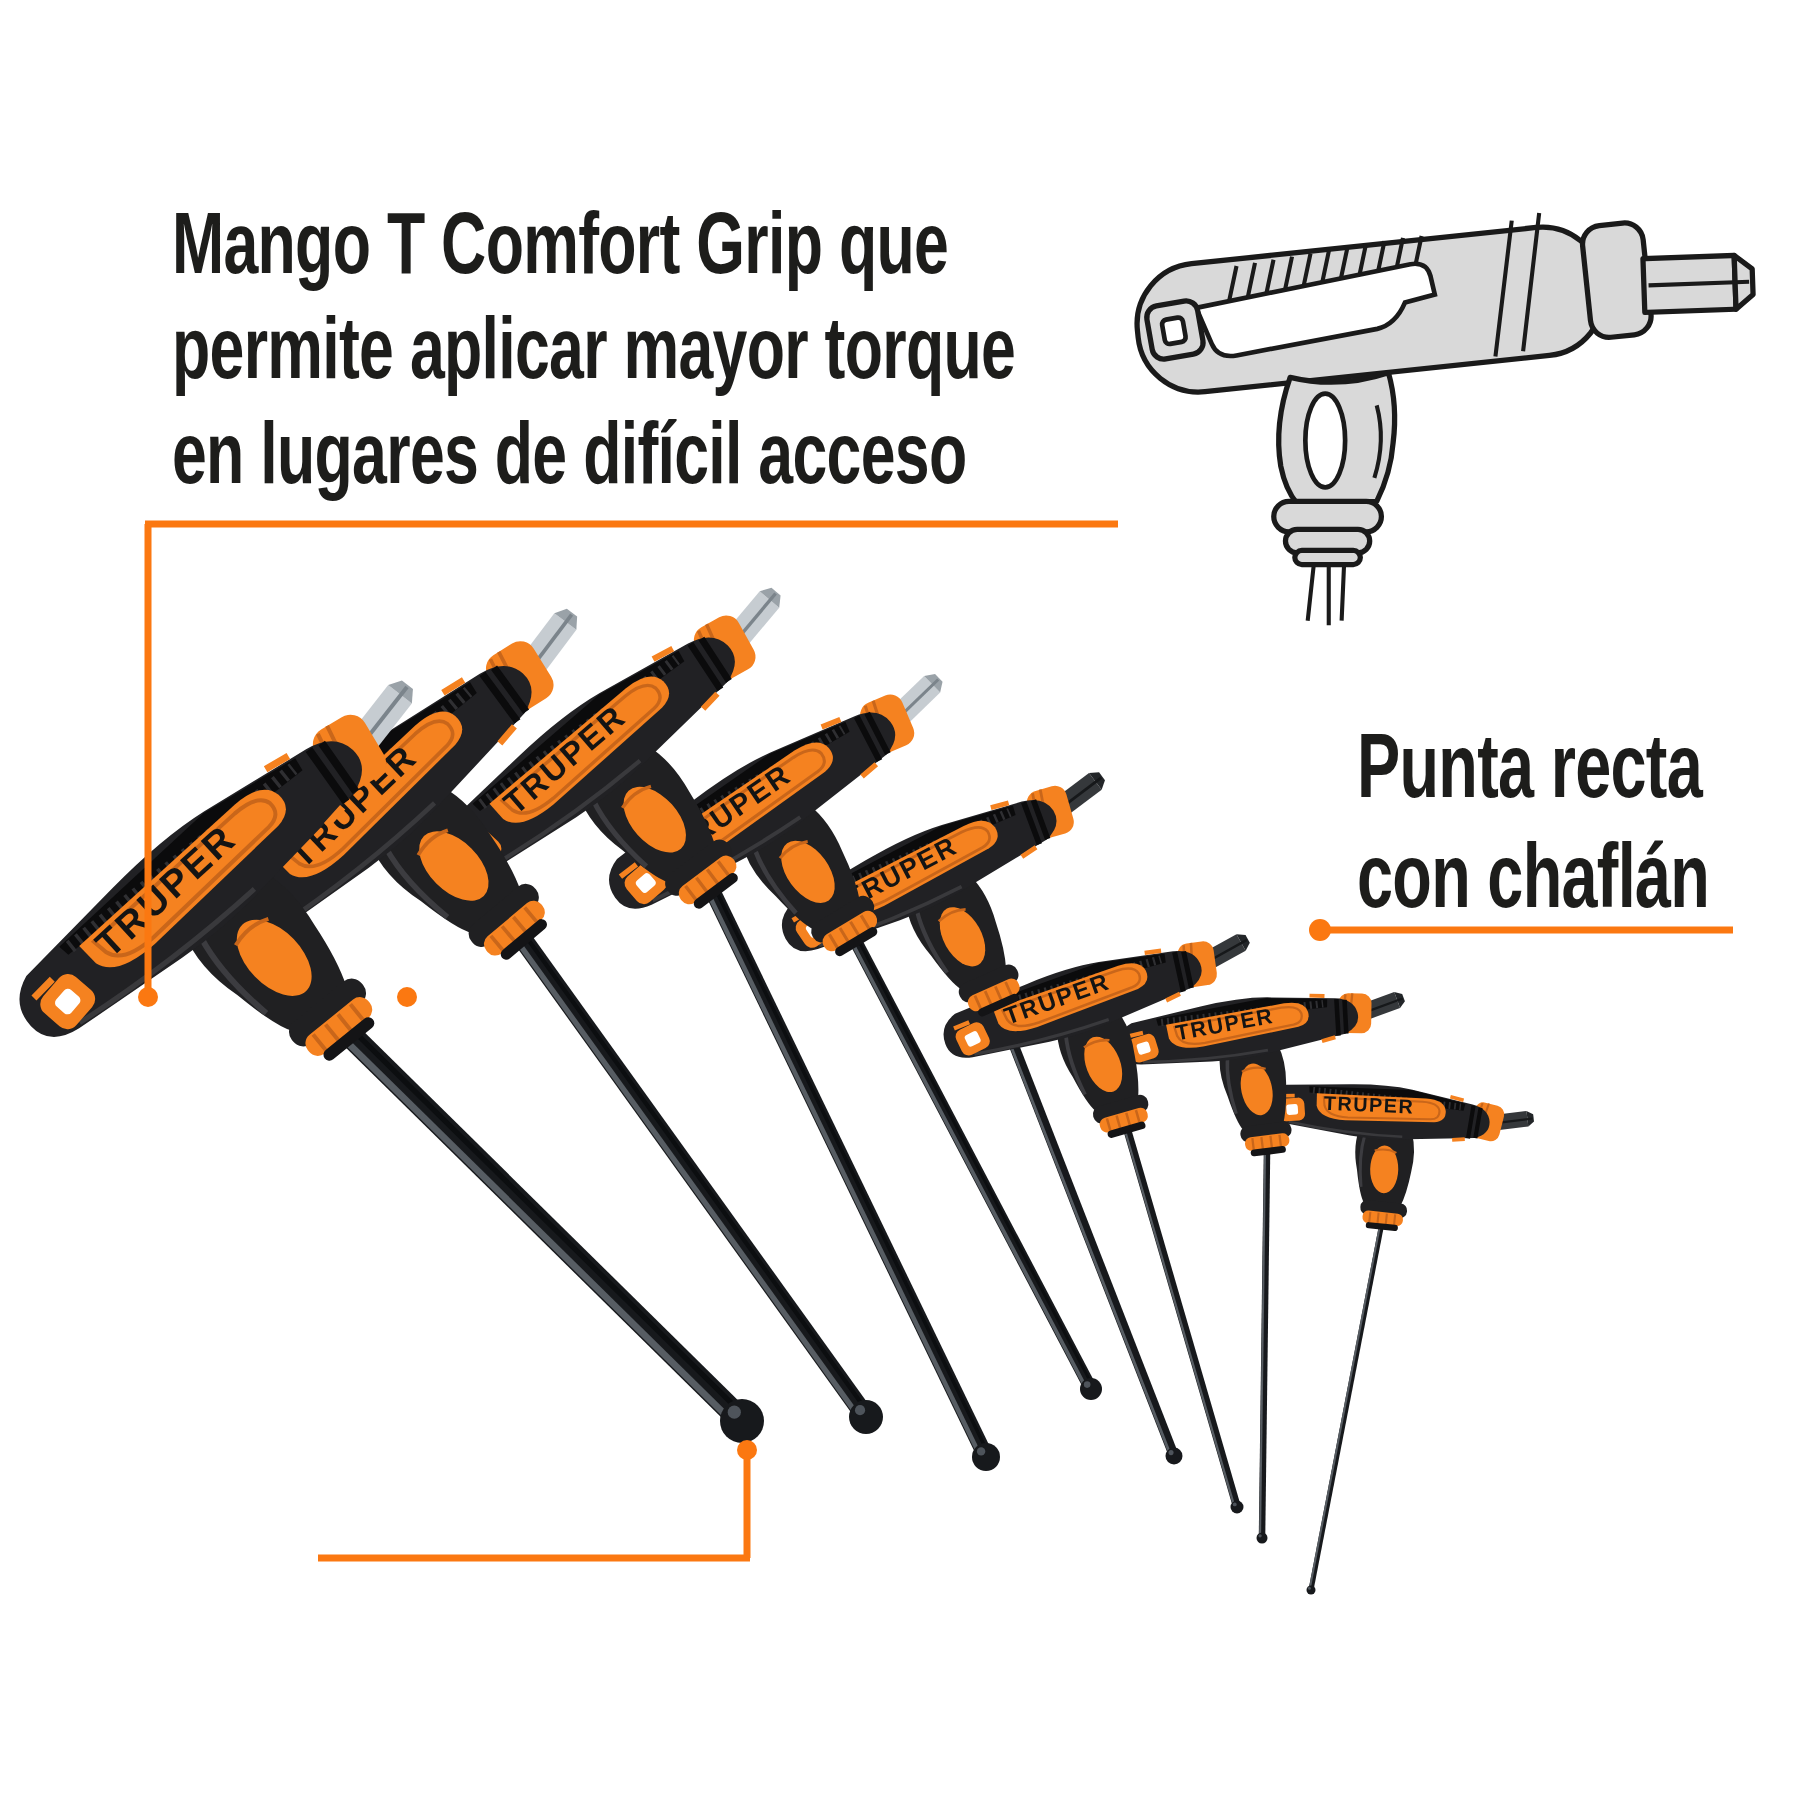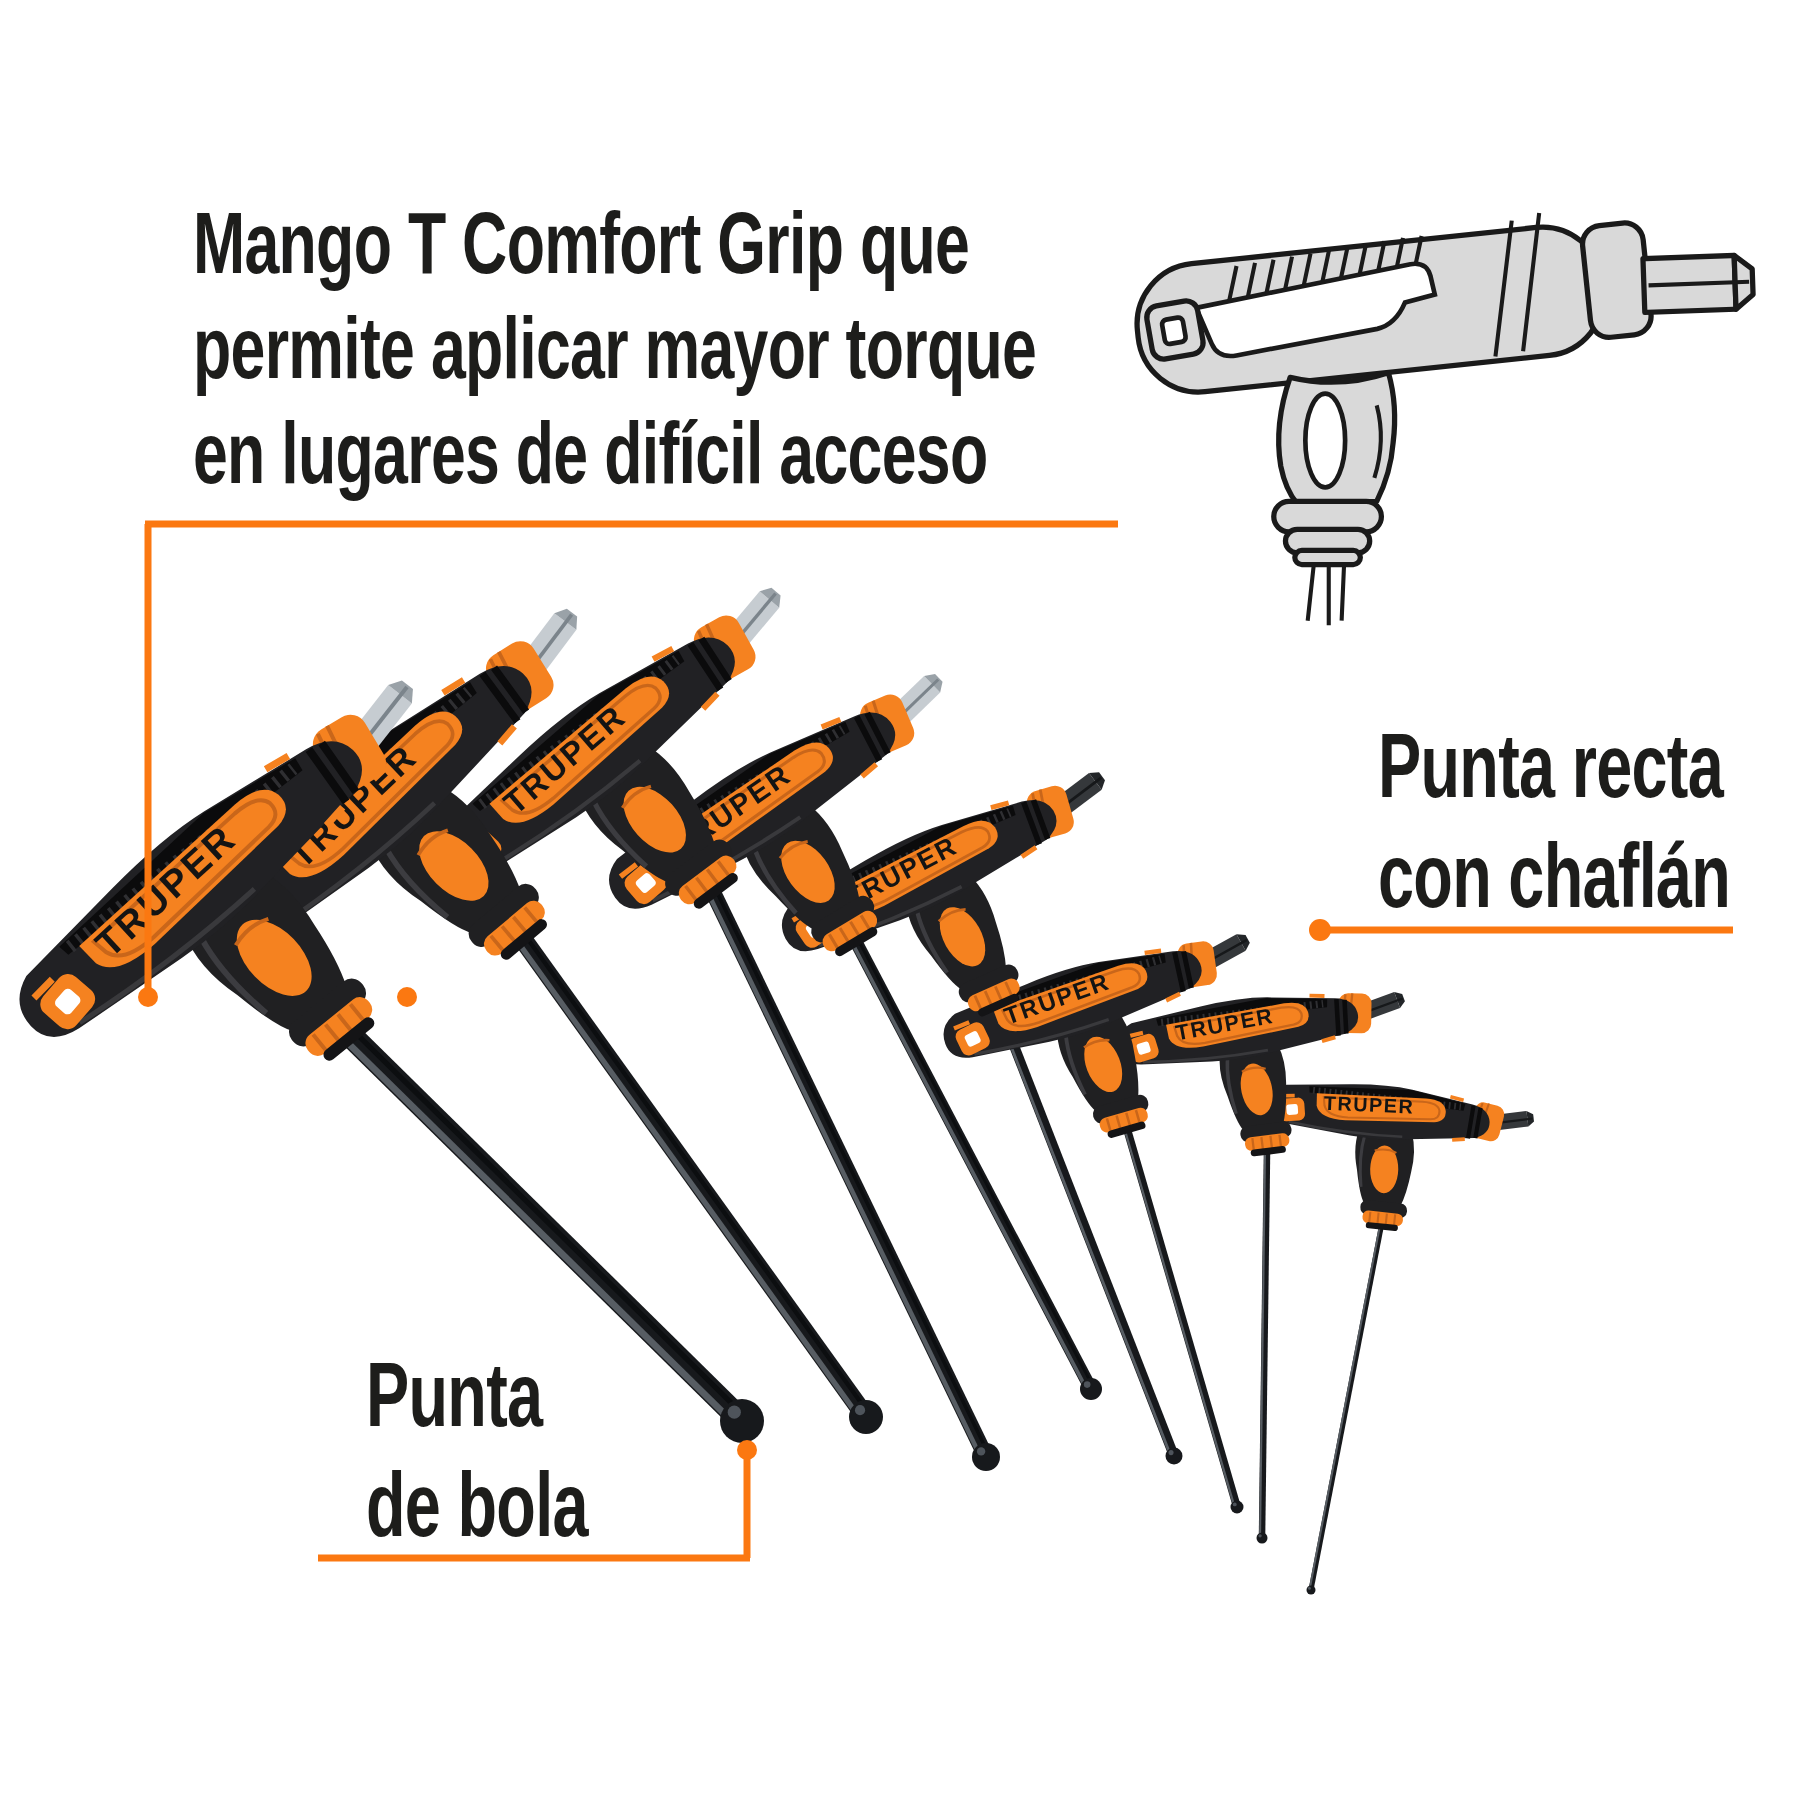--- a/index.html
+++ b/index.html
@@ -1,19 +1,19 @@
 <!DOCTYPE html>
 <html><head>
 <meta charset="utf-8">
 <style>
   html,body{margin:0;padding:0;background:#ffffff;}
   .canvas{position:relative;width:1800px;height:1800px;background:#ffffff;overflow:hidden;
           font-family:"Liberation Sans",sans-serif;}
   .scene{position:absolute;left:0;top:0;}
-  .note{position:absolute;color:#1d1d1b;font-weight:bold;margin-left:21px;}
+  .note{position:absolute;color:#1d1d1b;font-weight:bold;}
   .note .ln{display:block;white-space:nowrap;transform:scaleX(0.72);transform-origin:0 50%;letter-spacing:-1px;}
   #handle-note{left:172px;top:190px;font-size:87px;line-height:105px;}
   #straight-tip-note{left:1357px;top:711px;font-size:90px;line-height:110px;}
   #ball-tip-note{left:345px;top:1340px;font-size:90px;line-height:110px;}
   .brand{font-family:"Liberation Sans",sans-serif;font-weight:bold;font-size:38px;
          letter-spacing:3px;fill:#141414;}
   .lineart{fill:#d9d9d9;stroke:#1a1a1a;stroke-width:4.5;stroke-linejoin:round;}
   .lineart-thin{fill:none;stroke:#1a1a1a;stroke-width:3.5;}
   .lineart-white{fill:#ffffff;stroke:#1a1a1a;stroke-width:4;}
 </style>
@@ -511,18 +511,14 @@
     <span class="ln">Mango T Comfort Grip que</span>
     <span class="ln">permite aplicar mayor torque</span>
     <span class="ln">en lugares de difícil acceso</span>
   </div>
 
   <div class="note" id="straight-tip-note">
     <span class="ln">Punta recta</span>
     <span class="ln">con chaflán</span>
   </div>
 
-  <div class="note" id="ball-tip-note">
-    <span class="ln">Punta</span>
-    <span class="ln">de bola</span>
-  </div>
 
 </div>
 
 </body></html>

